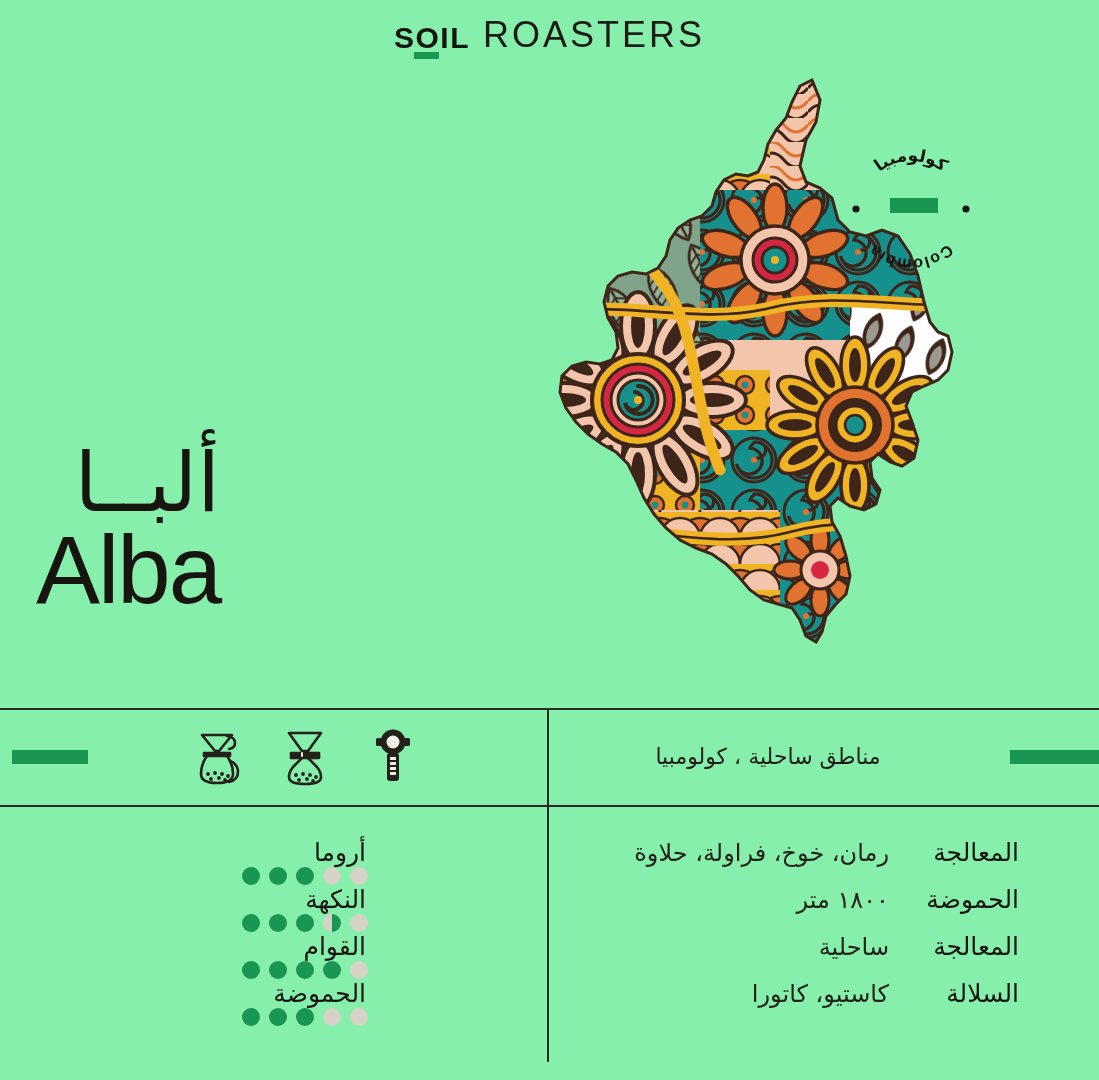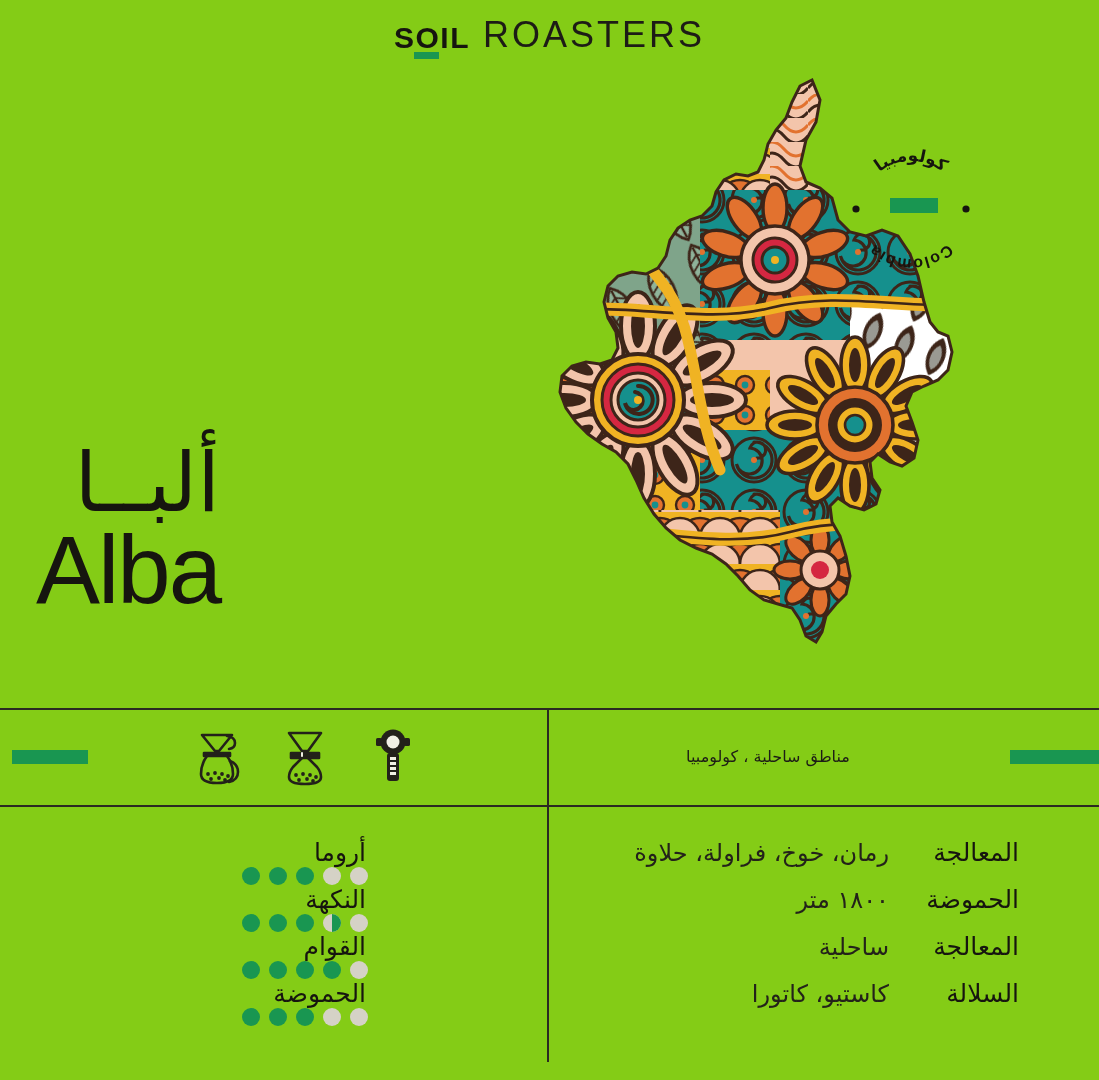--- a/index.html
+++ b/index.html
@@ -2,21 +2,21 @@
 <html><head>
 <meta charset="utf-8">
 <style>
   * { box-sizing: border-box; margin: 0; padding: 0; }
   html, body {
     width: 1099px; height: 1080px;
     background: #f1f0e4;
     font-family: "DejaVu Sans", "Liberation Sans", sans-serif;
     overflow: hidden;
   }
-  #page { position: relative; width: 1099px; height: 1080px; background: #84cc16; }
+  #page { position: relative; width: 1099px; height: 1080px; background: #86efac; }
 
   
   .logo-wrap {
     position: absolute; top: 0; left: 0; width: 1099px; height: 70px;
     display: flex; align-items: center; justify-content: center;
   }
   .logo { display: flex; align-items: flex-end; gap: 13px; }
   .logo-mark {
     position: relative; font-size: 30px; font-weight: 700; letter-spacing: 1.5px;
     color: #16150f; line-height: 1; font-family: "Liberation Sans", sans-serif;
@@ -79,21 +79,21 @@
   .brew-icon { width: 46px; height: 60px; display: block; }
   .brew-icon svg { width: 100%; height: 100%; display: block; }
 
   
   .origin-line {
     position: absolute; left: 548px; top: 708px; width: 440px; height: 97px;
     display: flex; align-items: center; justify-content: center;
     direction: rtl;
   }
   .origin-text {
-    font-size: 16px; color: #1d1c16; font-family: "DejaVu Sans", sans-serif;
+    font-size: 22px; color: #1d1c16; font-family: "DejaVu Sans", sans-serif;
     font-weight: 400; letter-spacing: 0px; text-align: right;
   }
 
   
   .info-table {
     position: absolute; right: 80px; top: 838px; width: 420px;
     direction: rtl; text-align: right;
   }
   .info-row {
     display: flex; flex-direction: row; align-items: baseline;

